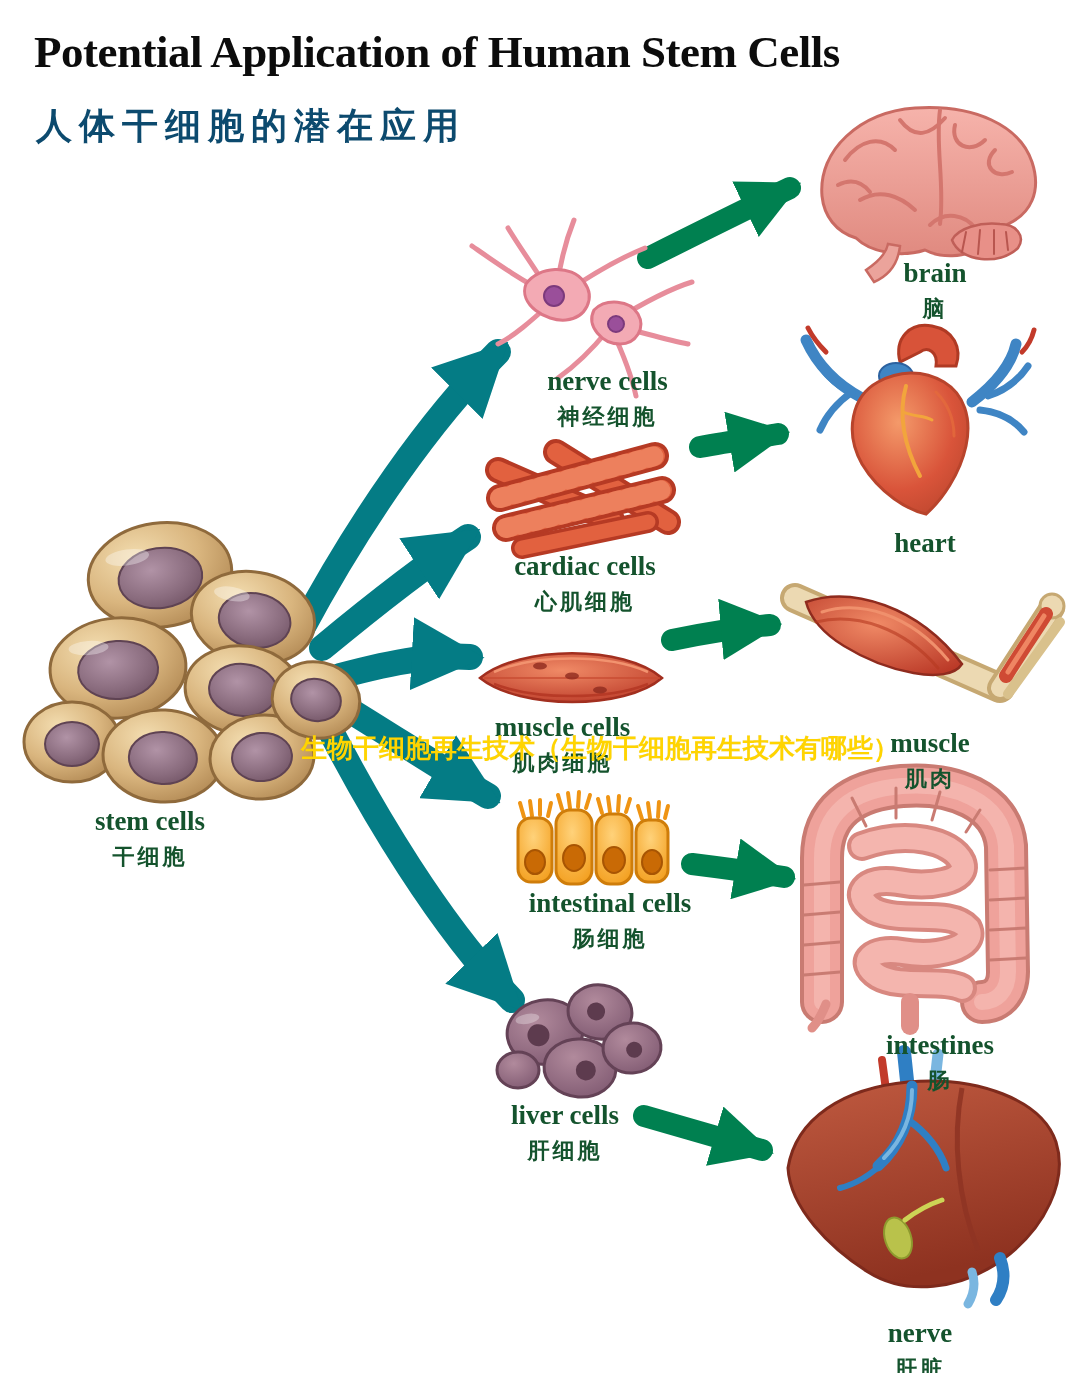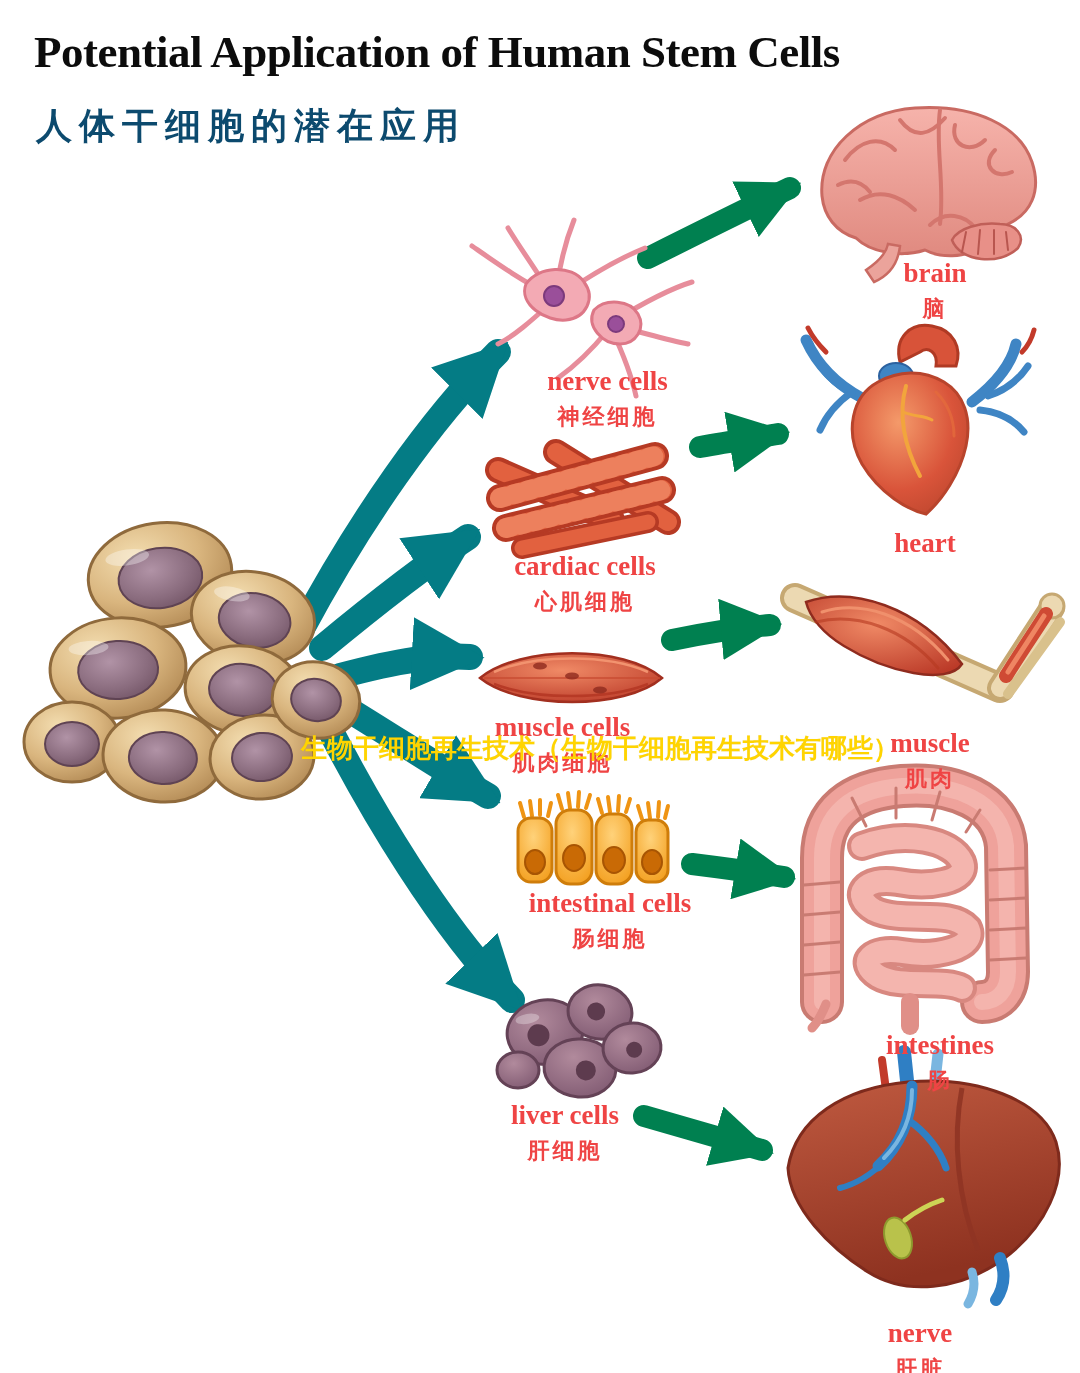--- a/index.html
+++ b/index.html
@@ -9,21 +9,21 @@
   }
   .title{
     position:absolute;left:34px;top:26px;font-size:45px;font-weight:800;
     color:#0c0c0c;letter-spacing:-0.5px;white-space:nowrap;
   }
   .subtitle{
     position:absolute;left:36px;top:102px;font-size:36px;font-weight:700;
     letter-spacing:7px;color:#0c4a6e;white-space:nowrap;
   }
   svg.scene{position:absolute;left:0;top:0;z-index:1;}
-  .label{position:absolute;text-align:center;color:#ef4444;z-index:3;}
+  .label{position:absolute;text-align:center;color:#14532d;z-index:3;}
   .label .en{font-size:27px;font-weight:700;white-space:nowrap;}
   .label .zh{font-size:22px;font-weight:700;margin-top:5px;letter-spacing:3px;white-space:nowrap;}
   .watermark{
     position:absolute;left:110px;top:731px;width:980px;text-align:center;
     font-size:26px;font-weight:700;color:#ffd400;z-index:6;white-space:nowrap;
     text-shadow:0 0 1px rgba(0,0,0,0.08);
   }
 </style>
 </head>
 <body>
@@ -318,20 +318,24 @@
         <path d="M1000,1258 C1006,1274 1004,1288 996,1300" stroke="#2f7fc4" stroke-width="12"></path>
         <path d="M972,1272 C976,1284 974,1294 968,1304" stroke="#7ab6e0" stroke-width="9"></path>
       </g>
       <g transform="rotate(-18 898 1238)">
         <ellipse cx="898" cy="1238" rx="13" ry="21" fill="#b9c24b" stroke="#8e9a2e" stroke-width="2"></ellipse>
       </g>
       <path d="M905,1220 C918,1210 930,1204 942,1200" stroke="#cdd455" stroke-width="5" fill="none" stroke-linecap="round"></path>
     </g>
   </svg>
 
+  <div class="label" style="left:40px;top:806px;width:220px;">
+    <div class="en">stem cells</div>
+    <div class="zh">干细胞</div>
+  </div>
 
   <div class="label" style="left:475px;top:551px;width:220px;">
     <div class="en">cardiac cells</div>
     <div class="zh">心肌细胞</div>
   </div>
 
   <div class="label" style="left:500px;top:366px;width:215px;">
     <div class="en">nerve cells</div>
     <div class="zh">神经细胞</div>
   </div>

